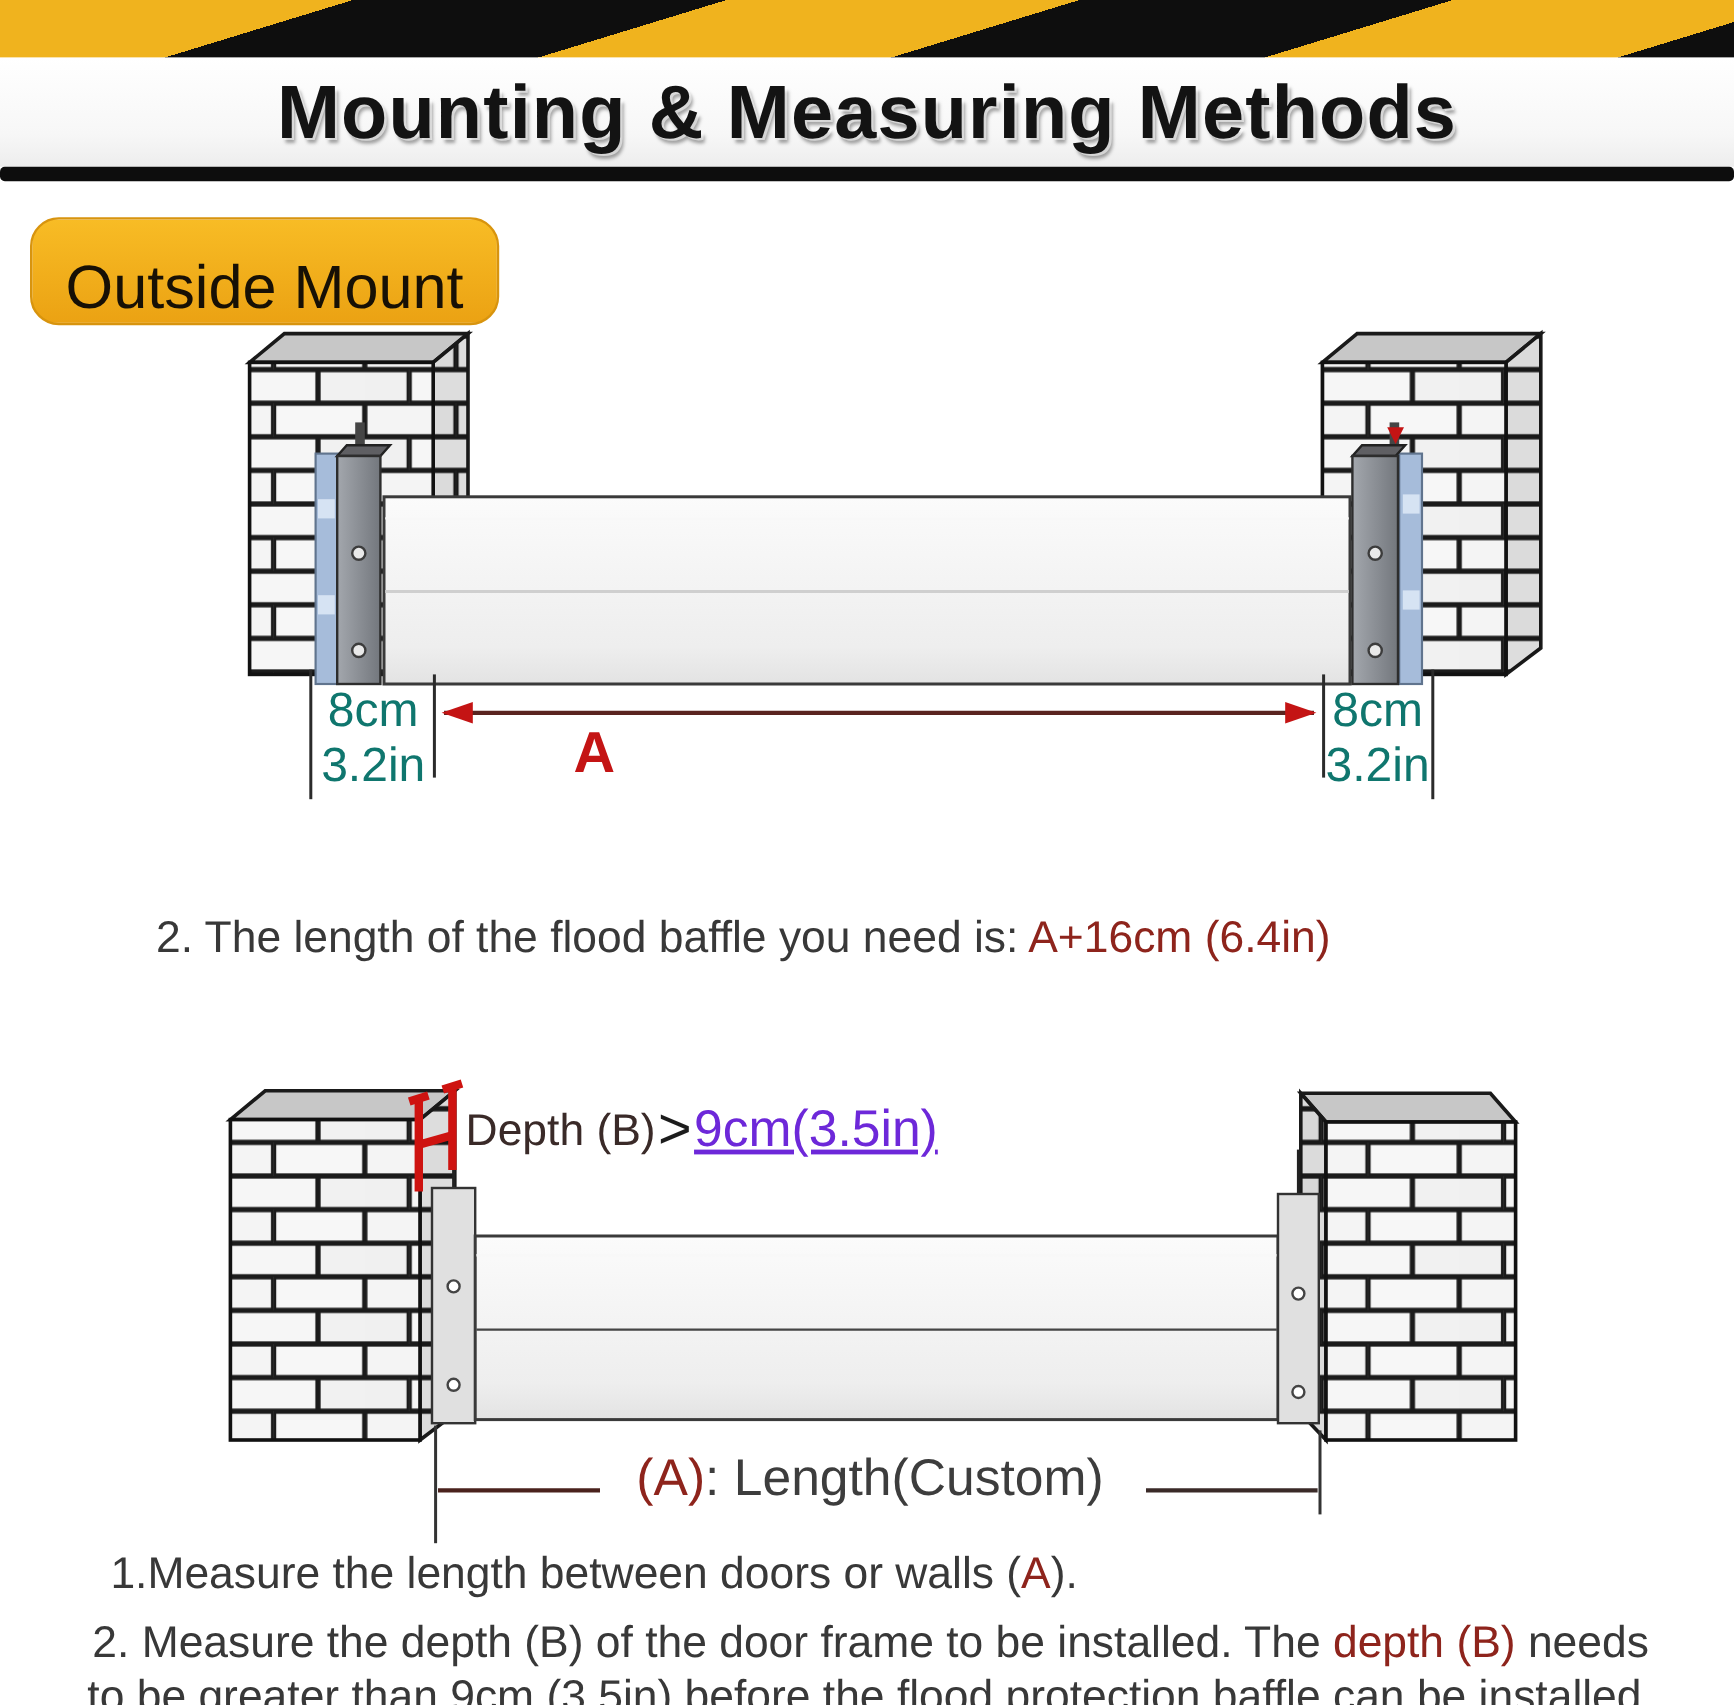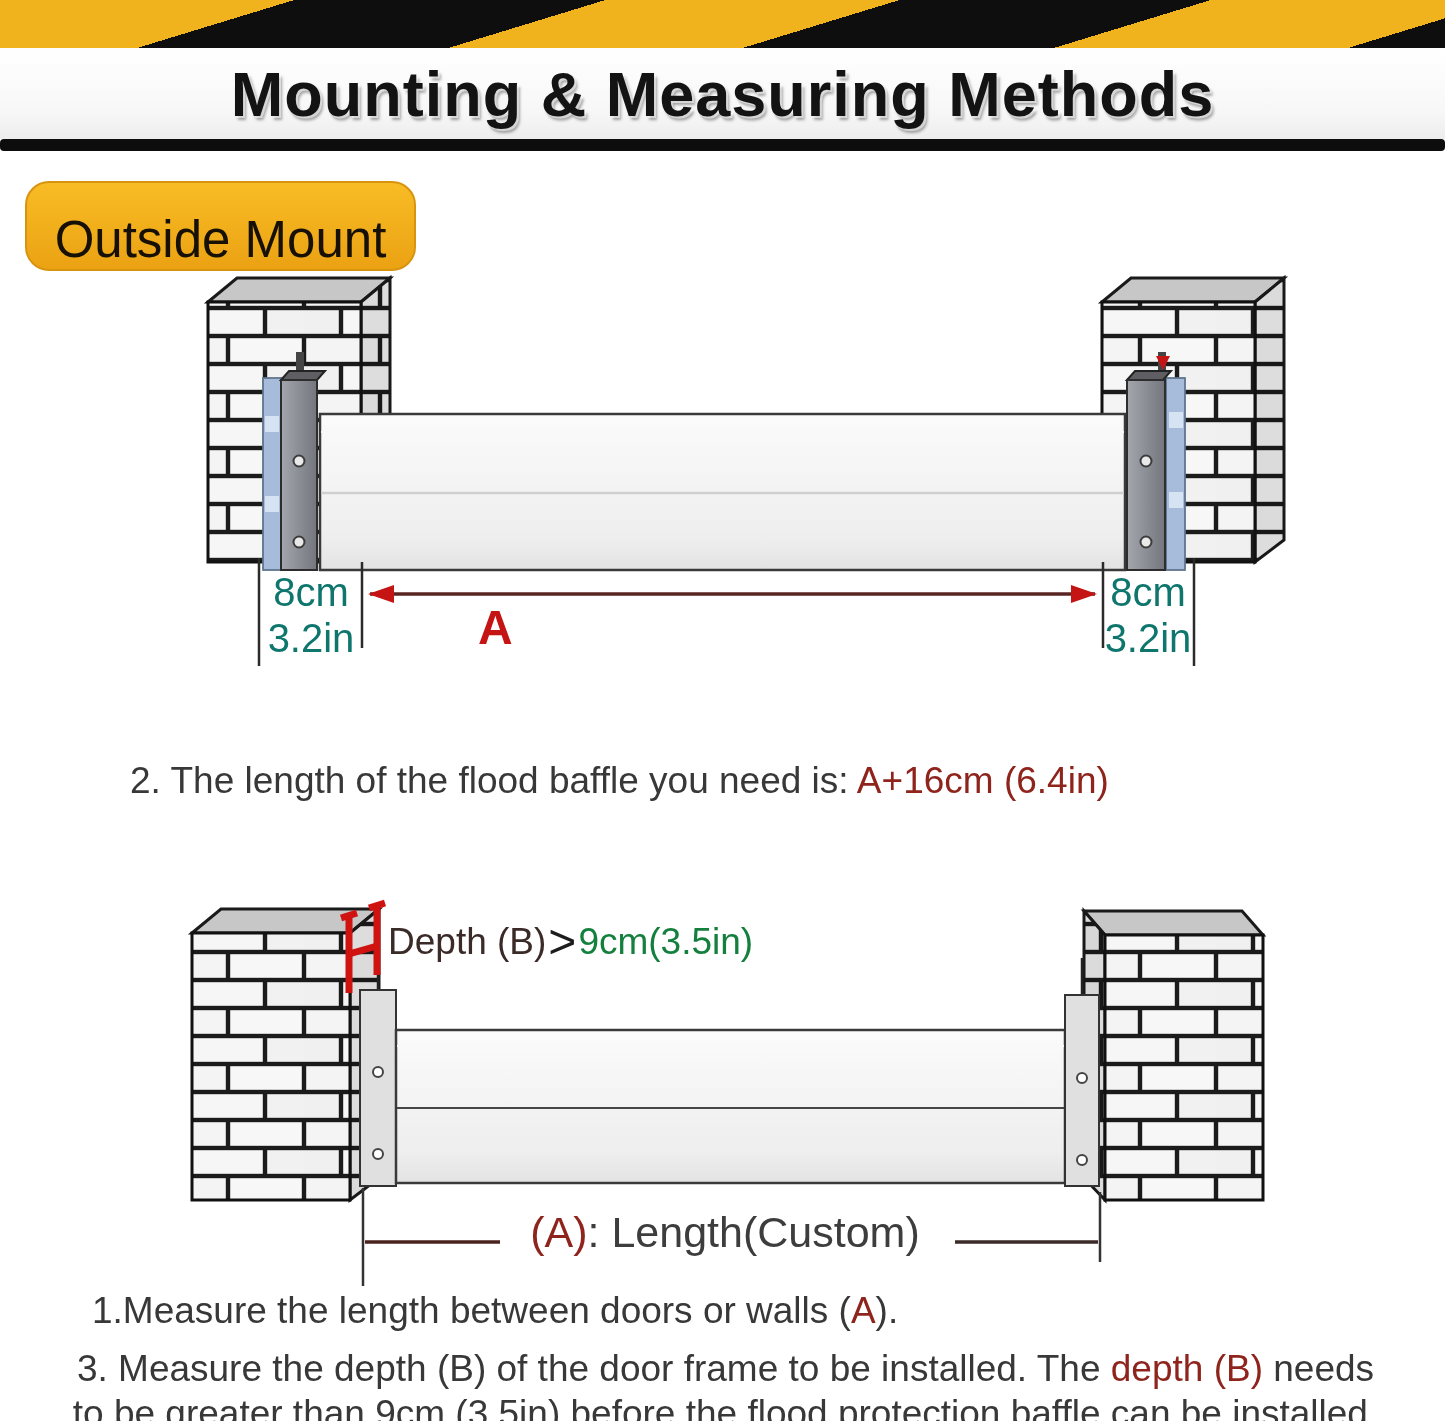--- a/index.html
+++ b/index.html
@@ -29,21 +29,21 @@
   #inside-svg{left:150px;top:895px;width:1160px;height:405px;}
 
   
   .measure{position:absolute;color:#0f766e;font-size:40px;text-align:center;white-space:nowrap;}
   .span-label{position:absolute;left:478px;top:600px;display:flex;align-items:baseline;white-space:nowrap;}
   .span-label .bigA{font-size:48px;font-weight:bold;color:#c41414;}
   .span-label .cap{font-size:39px;color:#3d3d3d;}
   .depth-label{position:absolute;left:388px;top:914px;display:flex;align-items:center;white-space:nowrap;}
   .depth-label .d1{font-size:37px;color:#3a2a28;}
   .depth-label .gt{font-size:48px;color:#1c1c1c;margin:0 2px;}
-  .depth-label .d2{font-size:37px;color:#15803d;}
+  .depth-label .d2{font-size:43px;color:#6d28d9;text-decoration:underline;}
   .length-label{position:absolute;left:495px;top:1208px;width:460px;text-align:center;
                 font-size:43px;color:#3d3d3d;white-space:nowrap;}
   .length-label .maroon{color:#8e241c;}
 
   
   .note{position:absolute;font-size:37px;color:#383838;white-space:nowrap;}
   .note .maroon{color:#8e241c;}
   .note-wrap{position:absolute;left:38px;top:1346px;width:1375px;text-align:center;
              font-size:37px;color:#383838;line-height:1.22;}
   .note-wrap .maroon{color:#8e241c;}
@@ -219,17 +219,17 @@
   </div>
 
   <div class="length-label">
     <span class="maroon">(A)</span><span>: Length(Custom)</span>
   </div>
 
   <div class="note" style="left:92px;top:1290px;">
     <span>1.Measure the length between doors or walls (</span><span class="maroon">A</span><span>).</span>
   </div>
   <div class="note-wrap">
-    <span>3. Measure the depth (B) of the door frame to be installed. The </span><span class="maroon">depth (B)</span><span> needs</span><br>
+    <span>2. Measure the depth (B) of the door frame to be installed. The </span><span class="maroon">depth (B)</span><span> needs</span><br>
     <span>to be greater than 9cm (3.5in) before the flood protection baffle can be installed.</span>
   </div>
 
 </div>
 
 </body></html>

